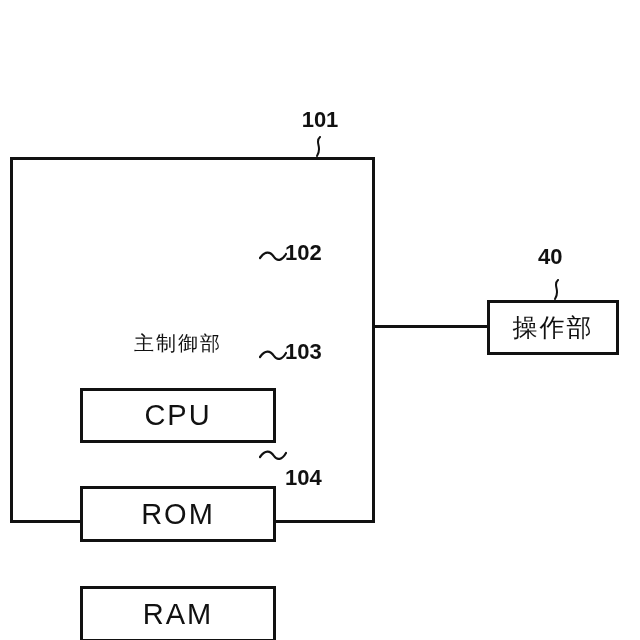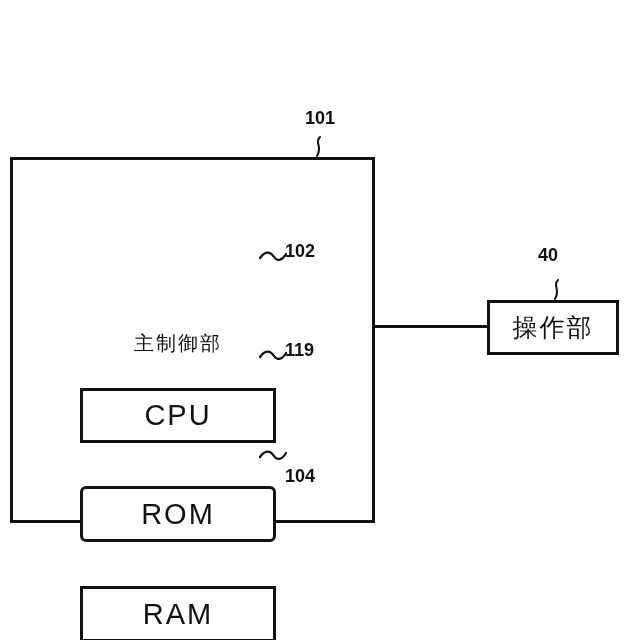--- a/index.html
+++ b/index.html
@@ -39,32 +39,32 @@
     font-size: 20px;
     letter-spacing: 2px;
   }
   .inner-box {
     left: 67px;
     width: 196px; height: 55px;
     font-size: 29px;
     letter-spacing: 2px;
   }
   .cpu-box { top: 228px; }
-  .rom-box { top: 326px; height: 56px; border-radius: 6px; }
+  .rom-box { top: 326px; height: 56px; }
   .ram-box { top: 426px; height: 56px; }
   .op-box {
     left: 487px; top: 300px;
     width: 132px; height: 55px;
     font-size: 25px;
     letter-spacing: 2px;
   }
   .ref {
     position: absolute;
     font-weight: bold;
-    font-size: 18px;
+    font-size: 22px;
     line-height: 1;
     white-space: nowrap;
   }
   .ref-101 { left: 297px; top: 109px; width: 46px; text-align: center; }
   .ref-102 { left: 285px; top: 242px; }
   .ref-103 { left: 285px; top: 341px; }
   .ref-104 { left: 285px; top: 467px; }
   .ref-40  { left: 538px; top: 246px; width: 40px; }
   .squiggle {
     position: absolute;
@@ -112,21 +112,21 @@
   </div>
 
   <svg class="squiggle sq-h sq-102" viewBox="0 0 28 16">
     <path d="M1,10 C6,3 11,3 15,9 C18,13.5 23,13 27,6" stroke-width="2.2" stroke-linecap="round"></path>
   </svg>
   <div class="ref ref-102">102</div>
 
   <svg class="squiggle sq-h sq-103" viewBox="0 0 28 16">
     <path d="M1,10 C6,3 11,3 15,9 C18,13.5 23,13 27,6" stroke-width="2.2" stroke-linecap="round"></path>
   </svg>
-  <div class="ref ref-103">119</div>
+  <div class="ref ref-103">103</div>
 
   <svg class="squiggle sq-h sq-104" viewBox="0 0 28 16">
     <path d="M1,10 C6,3 11,3 15,9 C18,13.5 23,13 27,6" stroke-width="2.2" stroke-linecap="round"></path>
   </svg>
   <div class="ref ref-104">104</div>
 
   <div class="hline"></div>
 
   <div class="ref ref-40">40</div>
   <svg class="squiggle sq-v sq-40" viewBox="0 0 16 21">

